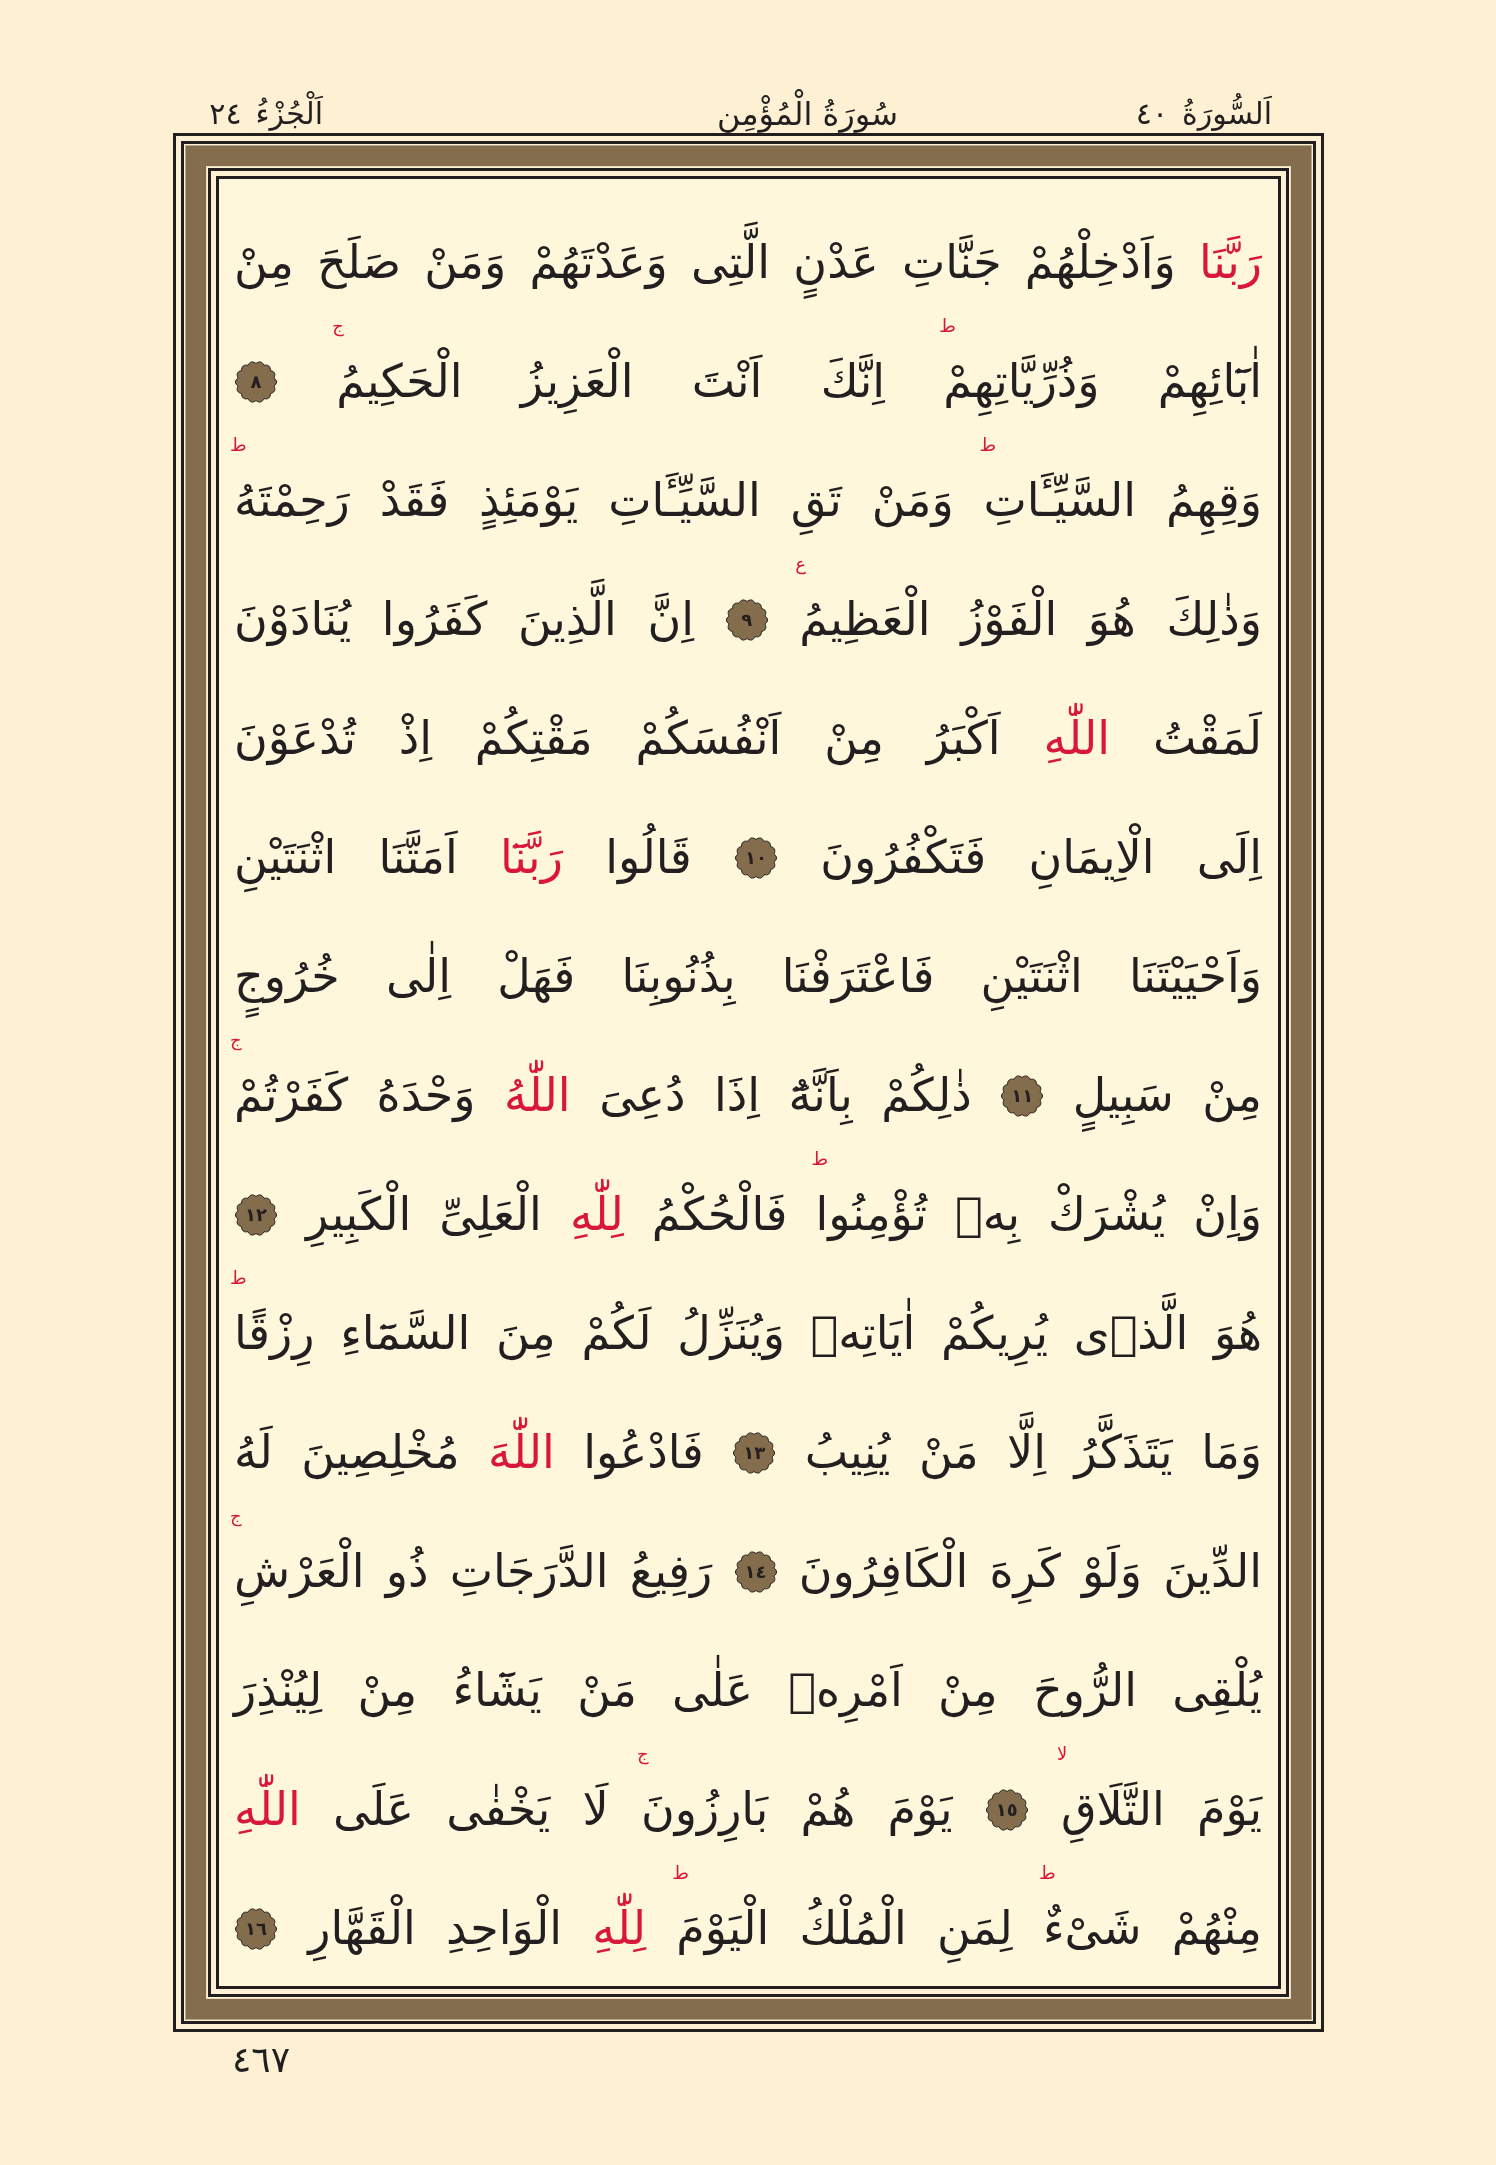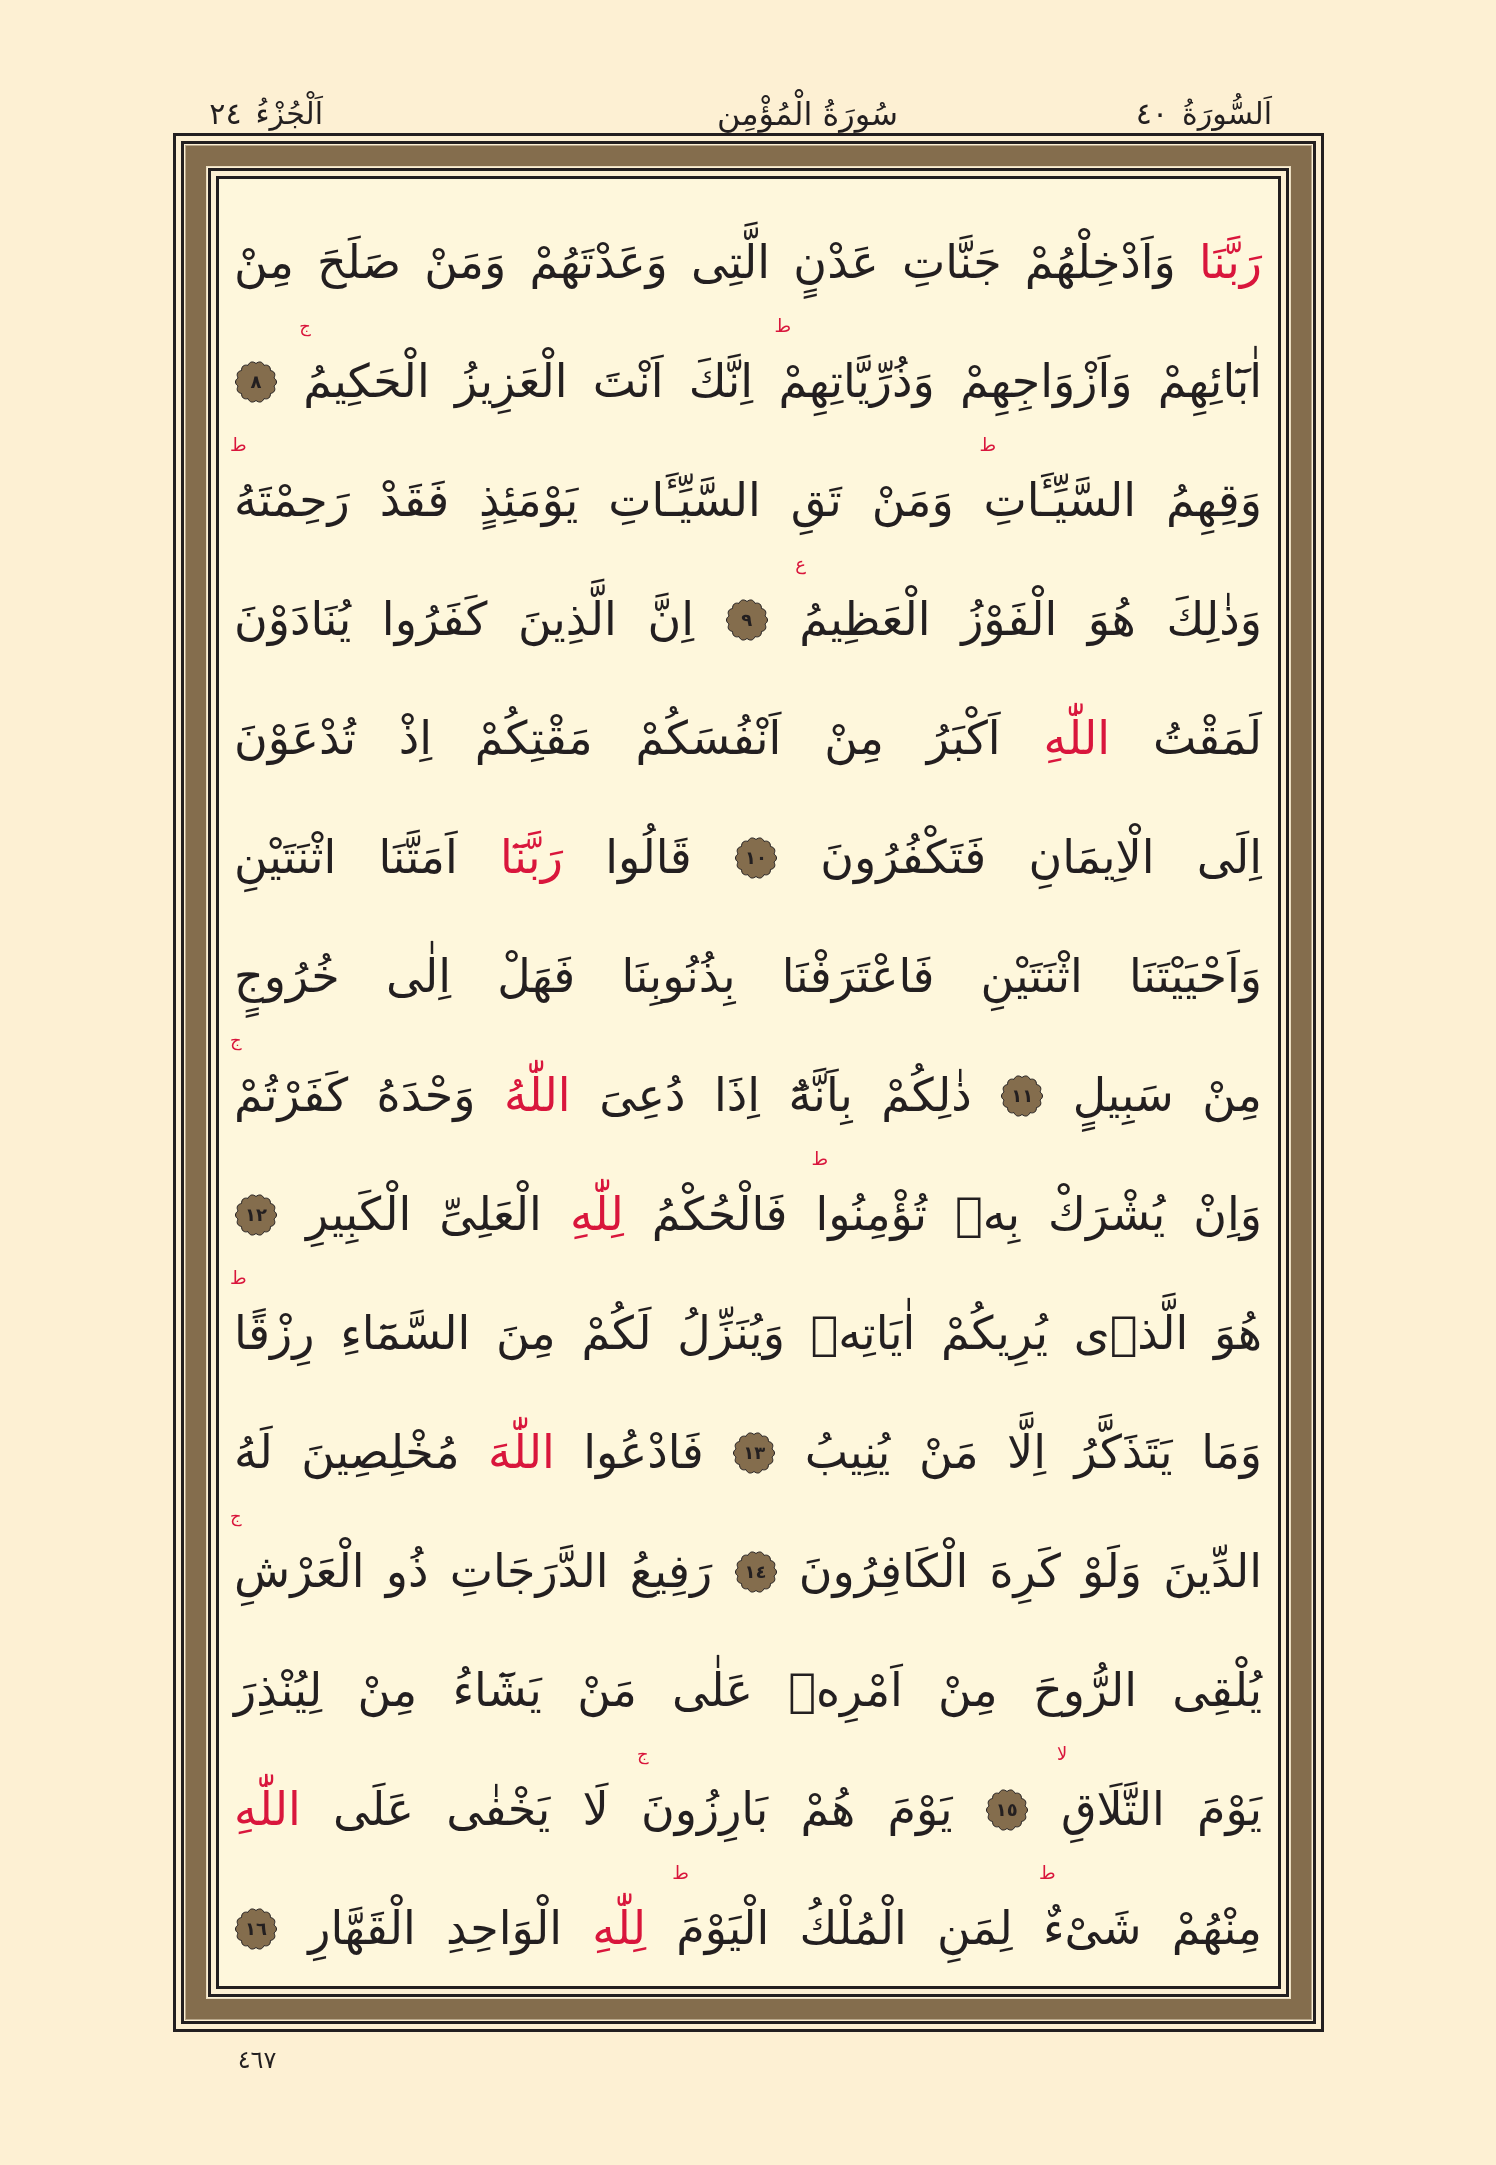--- a/index.html
+++ b/index.html
@@ -16,21 +16,21 @@
   .f4 { position:absolute; left:1px; top:1px; right:1px; bottom:1px; border:3px solid #231f20; }
   .f5 { position:absolute; left:5px; top:5px; right:5px; bottom:5px; border:3px solid #231f20; background:#fef7dc; }
   .text-area { position:absolute; left:234px; top:203px; width:1028px; }
   .line { height:119px; line-height:119px; display:flex; flex-direction:row; direction:rtl; justify-content:space-between; align-items:baseline; font-size:46px; white-space:nowrap; }
   .tok { position:relative; display:inline-block; }
   .tok.red .w { color:#d9163c;margin-top:36px; }
   .pause { position:absolute; top:-6px; left:-4px; font-size:18px; line-height:20px; color:#d9163c; }
   .ayah { position:relative; display:inline-block; width:44px; height:44px; align-self:center; }
   .ayah svg { position:absolute; left:0; top:0; }
   .ayah .n { position:absolute; left:0; top:0; width:44px; height:44px; line-height:44px; text-align:center; font-size:18px; color:#231f20; font-weight:bold; }
-  .pagenum { position:absolute; left:232px; top:2042px; width:50px; height:36px; line-height:36px; font-size:24px; text-align:center; color:#231f20; }
+  .pagenum { position:absolute; left:232px; top:2042px; width:50px; height:36px; line-height:36px; font-size:36px; text-align:center; color:#231f20; }
 </style>
 </head>
 <body>
 
 <div class="hdr hdr-left">
   <span>اَلْجُزْءُ</span><span class="num">٢٤</span>
 </div>
 <div class="hdr hdr-center">سُورَةُ الْمُؤْمِنِ</div>
 <div class="hdr hdr-right">
   <span>اَلسُّورَةُ</span><span class="num">٤٠</span>
@@ -55,21 +55,20 @@
       <span class="tok"><span class="w">جَنَّاتِ</span></span>
       <span class="tok"><span class="w">عَدْنٍ</span></span>
       <span class="tok"><span class="w">الَّتِى</span></span>
       <span class="tok"><span class="w">وَعَدْتَهُمْ</span></span>
       <span class="tok"><span class="w">وَمَنْ</span></span>
       <span class="tok"><span class="w">صَلَحَ</span></span>
       <span class="tok"><span class="w">مِنْ</span></span>
     </div>
     <div class="line">
       <span class="tok"><span class="w">اٰبَٓائِهِمْ</span></span>
-      <span class="tok"><span class="w">وَاَزْوَاجِهِمْ</span></span>
       <span class="tok"><span class="w">وَذُرِّيَّاتِهِمْ</span><span class="pause">ط</span></span>
       <span class="tok"><span class="w">اِنَّكَ</span></span>
       <span class="tok"><span class="w">اَنْتَ</span></span>
       <span class="tok"><span class="w">الْعَزِيزُ</span></span>
       <span class="tok"><span class="w">الْحَكِيمُ</span><span class="pause">ج</span></span>
       <span class="ayah">
         <svg width="44" height="44" viewBox="0 0 44 44">
           <path d="M42.50 22.00L42.32 23.14L41.79 24.23L40.99 25.23L40.04 26.12L40.51 27.33L40.80 28.58L40.80 29.79L40.47 30.89L39.81 31.84L38.86 32.60L37.71 33.15L36.46 33.53L36.37 34.84L36.08 36.08L35.56 37.17L34.78 38.03L33.77 38.59L32.60 38.86L31.32 38.86L30.03 38.67L29.37 39.80L28.58 40.80L27.63 41.55L26.56 41.99L25.41 42.06L24.23 41.79L23.08 41.24L22.00 40.50L20.92 41.24L19.77 41.79L18.59 42.06L17.44 41.99L16.37 41.55L15.42 40.80L14.63 39.80L13.97 38.67L12.68 38.86L11.40 38.86L10.23 38.59L9.22 38.03L8.44 37.17L7.92 36.08L7.63 34.84L7.54 33.53L6.29 33.15L5.14 32.60L4.19 31.84L3.53 30.89L3.20 29.79L3.20 28.58L3.49 27.33L3.96 26.12L3.01 25.23L2.21 24.23L1.68 23.14L1.50 22.00L1.68 20.86L2.21 19.77L3.01 18.77L3.96 17.88L3.49 16.67L3.20 15.42L3.20 14.21L3.53 13.11L4.19 12.16L5.14 11.40L6.29 10.85L7.54 10.47L7.63 9.16L7.92 7.92L8.44 6.83L9.22 5.97L10.23 5.41L11.40 5.14L12.68 5.14L13.97 5.33L14.63 4.20L15.42 3.20L16.37 2.45L17.44 2.01L18.59 1.94L19.77 2.21L20.92 2.76L22.00 3.50L23.08 2.76L24.23 2.21L25.41 1.94L26.56 2.01L27.63 2.45L28.58 3.20L29.37 4.20L30.03 5.33L31.32 5.14L32.60 5.14L33.77 5.41L34.78 5.97L35.56 6.83L36.08 7.92L36.37 9.16L36.46 10.47L37.71 10.85L38.86 11.40L39.81 12.16L40.47 13.11L40.80 14.21L40.80 15.42L40.51 16.67L40.04 17.88L40.99 18.77L41.79 19.77L42.32 20.86L42.50 22.00Z" fill="#846d4d" stroke="#231f20" stroke-width="1"></path>
         </svg>
         <span class="n">٨</span>

